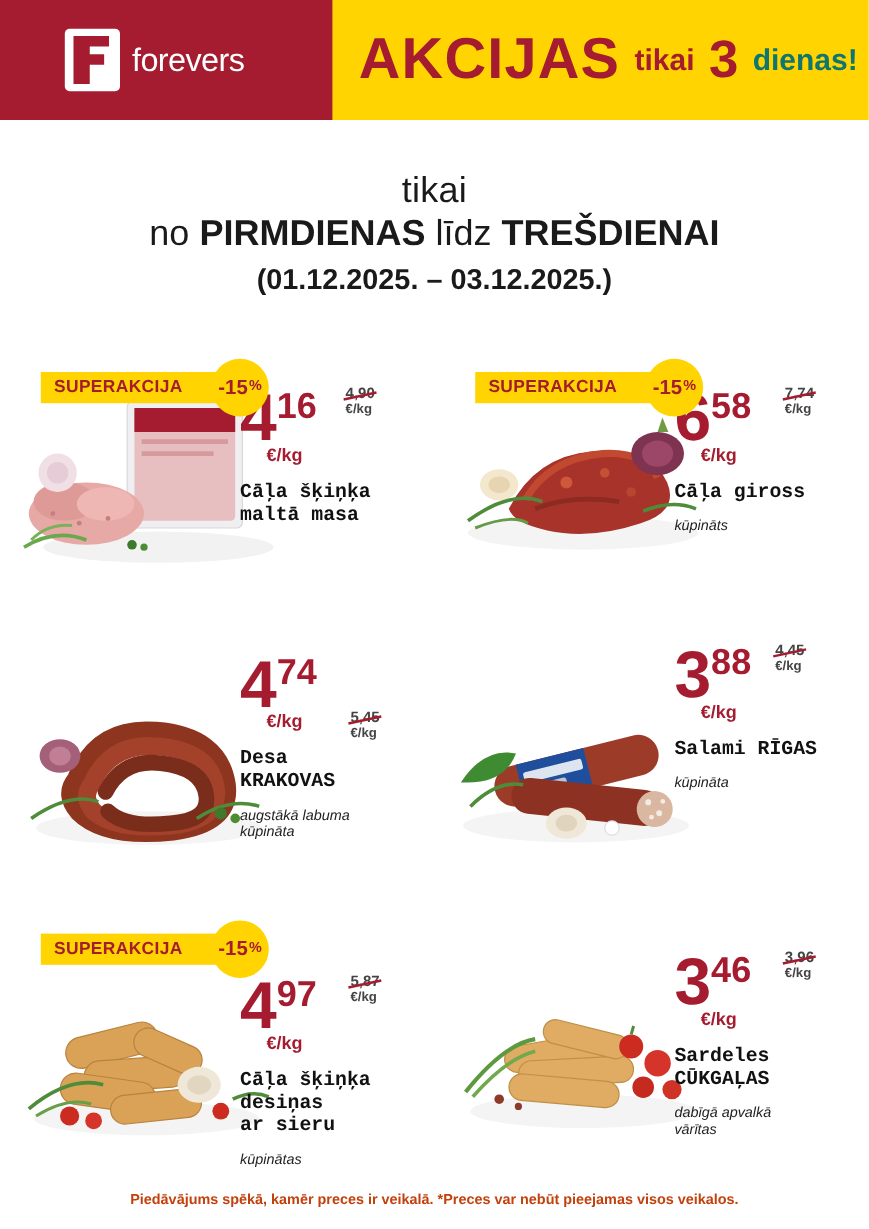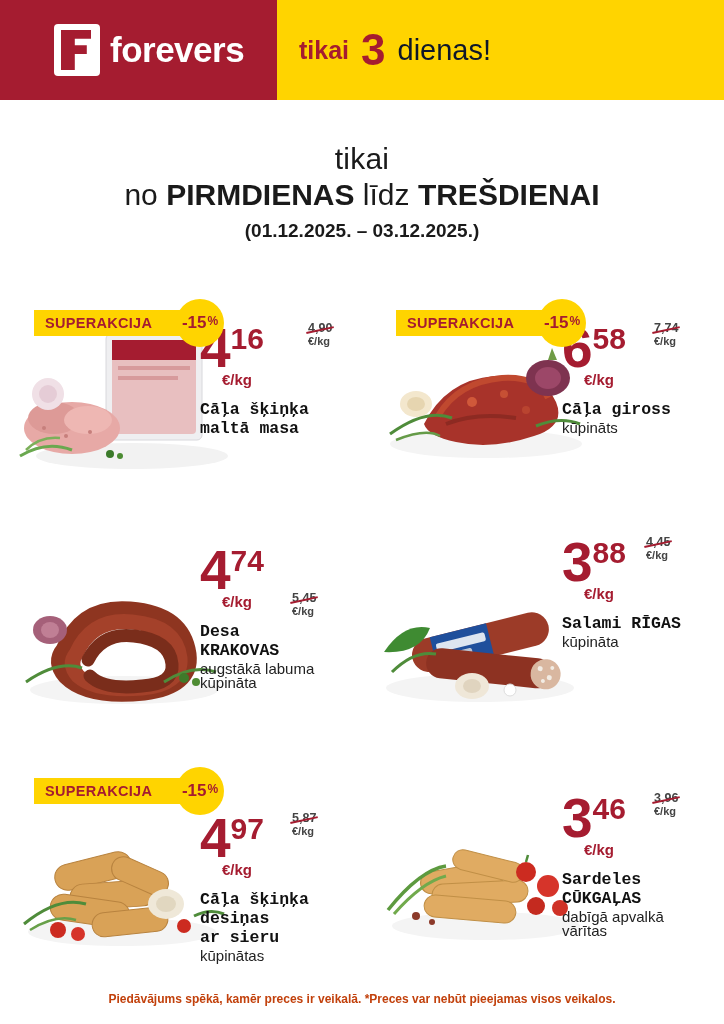--- a/index.html
+++ b/index.html
@@ -46,22 +46,22 @@
   .logo-mark::before {
     content: "";
     position: absolute;
     left: 7px; top: 6px;
     width: 30px; height: 40px;
     background: #a51c30;
     clip-path: polygon(0% 0%, 100% 0%, 100% 22%, 46% 22%, 46% 38%, 86% 38%, 86% 60%, 46% 60%, 46% 100%, 0% 100%);
   }
   .logo-text {
     color: #ffffff;
-    font-size: 35px;
-    font-weight: bold;
+    font-size: 27px;
+    font-weight: normal;
     letter-spacing: -0.5px;
   }
   .header-right {
     flex: 1;
     display: flex;
     align-items: center;
     padding-left: 22px;
     gap: 12px;
   }
   .akcijas {
@@ -77,23 +77,23 @@
     font-weight: bold;
     line-height: 1;
   }
   .days-num {
     color: #a51c30;
     font-size: 44px;
     font-weight: bold;
     line-height: 1;
   }
   .dienas {
-    color: #0f172a;
-    font-size: 29px;
-    font-weight: normal;
+    color: #0f766e;
+    font-size: 25px;
+    font-weight: bold;
     line-height: 1;
   }
 
   
   .title-block {
     text-align: center;
     margin-top: 42px;
   }
   .t-line1 {
     font-size: 30px;
@@ -102,21 +102,21 @@
     letter-spacing: .2px;
   }
   .t-line2 {
     font-size: 30px;
     color: #1a1a1a;
     font-weight: 500;
     margin-top: 2px;
   }
   .t-line2 b { font-weight: bold; text-align: center; }
   .t-dates {
-    font-size: 19px;
+    font-size: 24px;
     color: #1a1a1a;
     font-weight: bold;
     margin-top: 8px;
   }
 
   
   .grid {
     position: absolute;
     top: 288px;
     left: 0;
@@ -239,24 +239,25 @@
 
   .prod-name {
     margin-top: 12px;
     font-size: 16.5px;
     font-weight: bold;
     color: #111;
     line-height: 19px;
     font-family: Liberation Mono, monospace;
   }
   .prod-sub {
-    font-size: 15px;
+    font-size: 12px;
     color: #222;
     line-height: 14px;
-    margin-top: 2px;
+    margin-top: 12px;
+    font-style: italic;
   }
 
   
   .footer {
     position: absolute;
     bottom: 18px;
     width: 724px;
     text-align: center;
     font-size: 12px;
     font-weight: bold;
@@ -267,20 +268,21 @@
 <body>
 
 <div class="page">
 
   <div class="header">
     <div class="logo-block">
       <div class="logo-mark"></div>
       <div class="logo-text">forevers</div>
     </div>
     <div class="header-right">
+      <div class="akcijas">AKCIJAS</div>
       <div class="tikai-small">tikai</div>
       <div class="days-num">3</div>
       <div class="dienas">dienas!</div>
     </div>
   </div>
 
   <div class="title-block">
     <div class="t-line1">tikai</div>
     <div class="t-line2">
       <span>no </span><b>PIRMDIENAS</b><span> līdz </span><b>TREŠDIENAI</b>
@@ -321,21 +323,21 @@
             <path d="M6 140 q26 -16 52 -6" stroke="#6aa84f" stroke-width="3" fill="none"></path>
             <path d="M12 134 q14 -14 34 -12" stroke="#7cb05a" stroke-width="2.5" fill="none"></path>
             <circle cx="96" cy="138" r="4" fill="#3b7a2a"></circle>
             <circle cx="106" cy="140" r="3" fill="#4c8c33"></circle>
           </svg>
         </div>
         <div class="price-wrap">
           <div class="price-line">
             <span class="price-int">4</span>
             <span class="price-dec">16</span>
-            <span class="old-price" style="left:108px;">
+            <span class="old-price" style="left:88px;">
               <span class="strike">4,90</span>
               <span class="old-unit">€/kg</span>
             </span>
           </div>
           <span class="price-unit">€/kg</span>
           <div class="prod-name">
             <div>Cāļa šķiņķa</div>
             <div>maltā masa</div>
           </div>
           <div class="prod-sub"></div>

